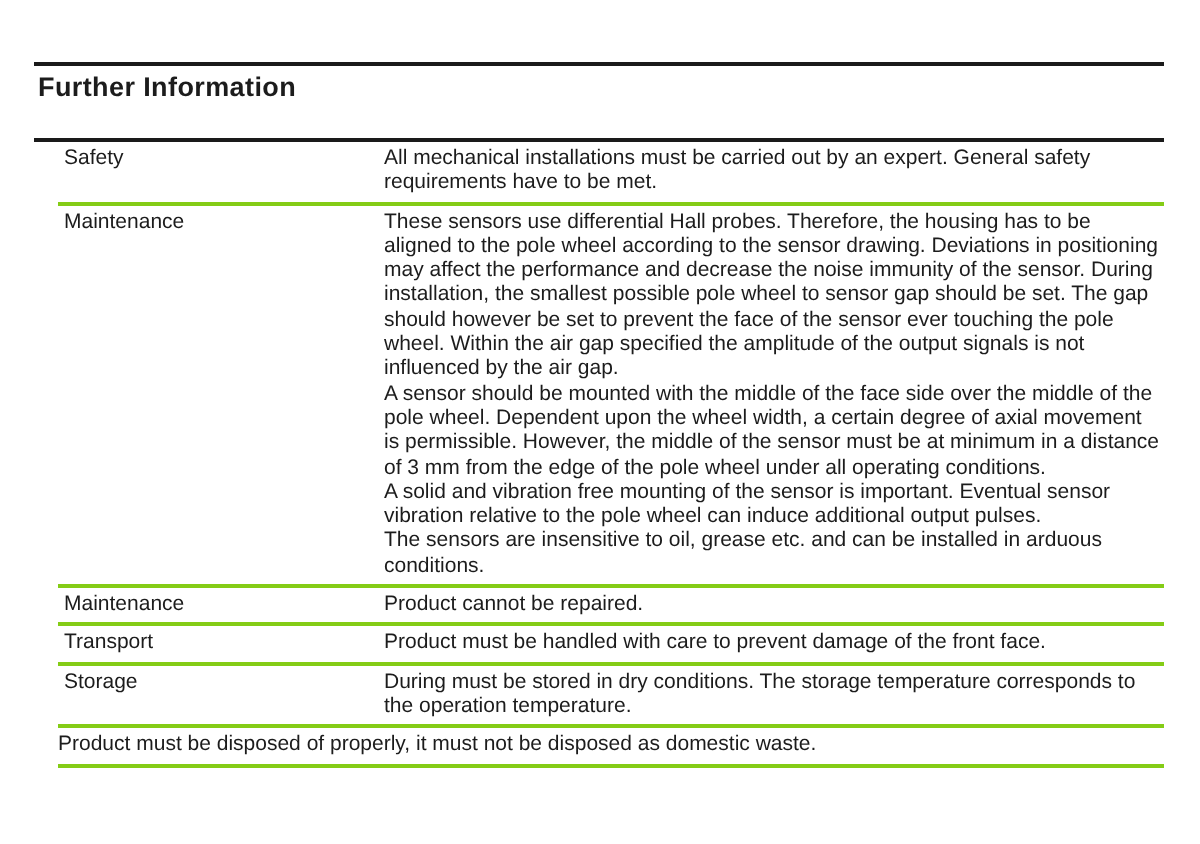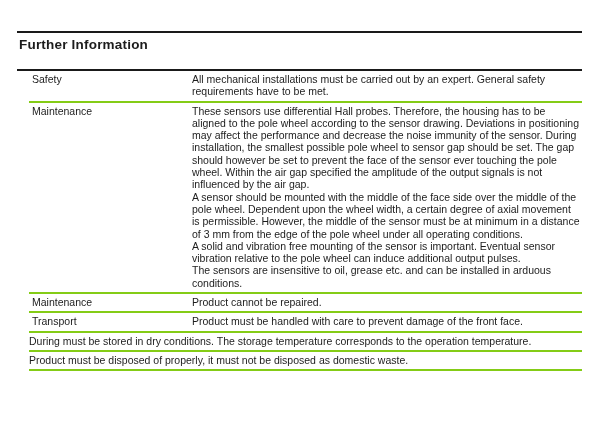--- a/index.html
+++ b/index.html
@@ -81,20 +81,21 @@
     <div class="row-label">Maintenance</div>
     <div class="row-value">Product cannot be repaired.</div>
   </div>
 
   <div class="row">
     <div class="row-label">Transport</div>
     <div class="row-value">Product must be handled with care to prevent damage of the front face.</div>
   </div>
 
   <div class="row">
+    <div class="row-label">Storage</div>
     <div class="row-value">During must be stored in dry conditions. The storage temperature corresponds to the operation temperature.</div>
   </div>
 
   <div class="row">
     <div class="row-value">Product must be disposed of properly, it must not be disposed as domestic waste.</div>
   </div>
 </div>
   </div>
 </div>
 

